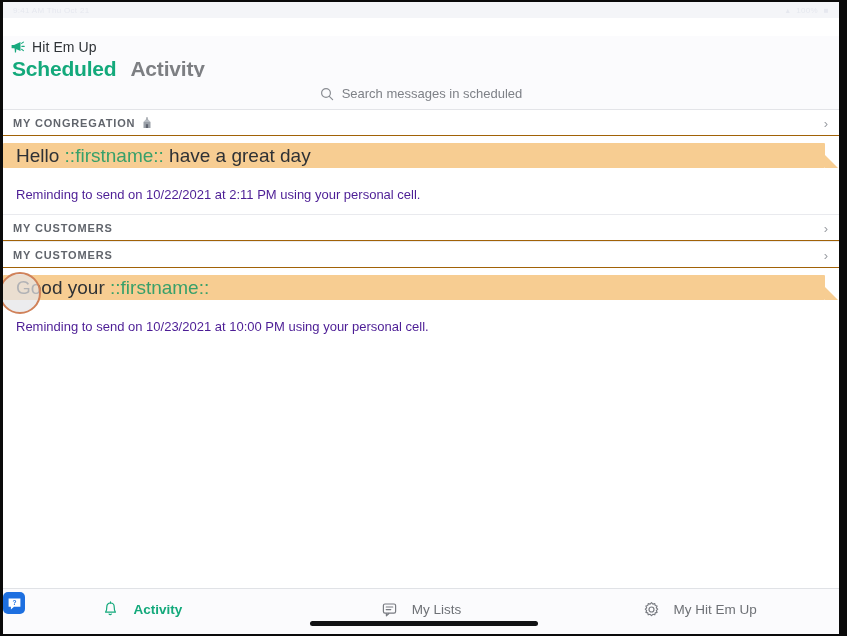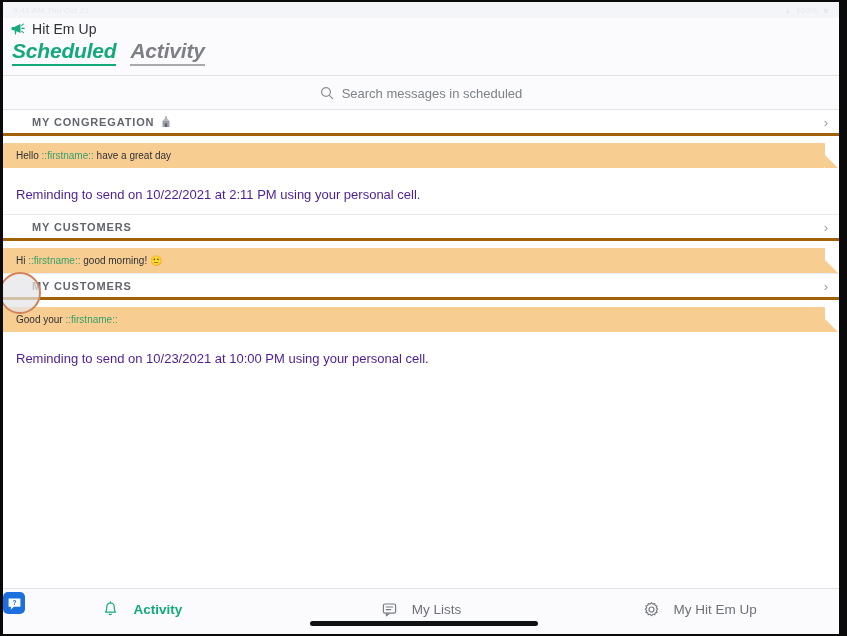--- a/index.html
+++ b/index.html
@@ -36,71 +36,70 @@
     padding: 0 10px;
   }
   .status-left, .status-right {
     display: flex; align-items: center; gap: 6px;
     font-size: 9px; color: #e8eaf0; letter-spacing: .3px;
   }
   .status-glyph { font-size: 8px; color: #e6e8ef; }
 
   
   #app-header {
-    position: absolute; left: 3px; top: 18px;
+    position: absolute; left: 3px; top: 36px;
     width: 836px; height: 58px;
     background: #fbfbfd;
     border-bottom: 1px solid #dfe1e6;
   }
   #brand-row {
     display: flex; align-items: center; gap: 5px;
     padding: 3px 0 0 8px;
   }
   #megaphone-icon { display:block; width:16px; height:14px; }
   #brand-name {
     font-size: 14px; color: #2f3337; letter-spacing: .1px;
   }
   #tabs-row {
     display: flex; align-items: flex-end; gap: 14px;
     padding: 2px 0 0 9px;
-    font-style: italic;
   }
   .tab-link {
     font-size: 21px; font-weight: bold; letter-spacing: -.2px;
     padding-bottom: 1px; cursor: pointer;
   }
   .tab-link.active { color: #13a97b; border-bottom: 2px solid #13a97b; }
   .tab-link.inactive { color: #7d7f83; border-bottom: 2px solid #a7a9ad; }
 
   
   #search-bar {
     position: absolute; left: 3px; top: 77px;
     width: 836px; height: 33px;
     background: #fbfbfd;
     border-bottom: 1px solid #e3e4e8;
     display: flex; align-items: center; justify-content: center;
   }
-  #search-inner { display: flex; align-items: flex-start; gap: 8px; }
+  #search-inner { display: flex; align-items: flex-end; gap: 8px; }
   #search-icon { display:block; width:14px; height:14px; }
   #search-placeholder { font-size: 13px; color: #7e8187; }
 
   
   #list-area {
     position: absolute; left: 3px; top: 110px;
     width: 836px; height: 478px;
     background: #ffffff;
     overflow: hidden;
   }
 
   .section-header {
     position: relative;
     height: 26px;
     display: flex; align-items: center;
-    padding: 0 0 0 29px;
-    border-bottom: 3px solid #a16207;
+    padding: 0 0 0 10px;
+    border-bottom: 1px solid #a16207;
     cursor: pointer;
   }
   .section-title {
     font-size: 11px; font-weight: bold; color: #61656c;
     letter-spacing: .85px;
   }
   .section-badge-icon { margin-left: 6px; display:block; width:12px; height:12px; }
   .section-chevron {
     position: absolute; right: 11px; top: 50%;
     transform: translateY(-50%);
@@ -120,21 +119,21 @@
   .bubble::after {
     content: "";
     position: absolute;
     right: -13px; bottom: 0;
     width: 0; height: 0;
     border-left: 13px solid #f7cd92;
     border-bottom: 0 solid transparent;
     border-top: 13px solid transparent;
   }
   .bubble-text {
-    font-size: 10px; color: #2e3135; white-space: nowrap;
+    font-size: 19px; color: #2e3135; white-space: nowrap;
   }
   .token { color: #38a06a; }
 
   .reminder {
     font-size: 13px; color: #4c1d95;
     padding: 19px 0 0 13px;
     height: 46px;
   }
   .section-divider { height: 1px; background: #e9eaee; }
 
@@ -252,25 +251,20 @@
         <span class="bubble-text"><span>Hello </span><span class="token">::firstname::</span><span> have a great day</span></span>
       </div>
     </div>
     <div class="reminder">Reminding to send on 10/22/2021 at 2:11 PM using your personal cell.</div>
     <div class="section-divider"></div>
 
     <div class="section-header">
       <span class="section-title">MY CUSTOMERS</span>
       <span class="section-chevron">›</span>
     </div>
-    <div class="bubble-wrap">
-      <div class="bubble">
-        <span class="bubble-text"><span>Hi </span><span class="token">::firstname::</span><span> good morning! 🙂</span></span>
-      </div>
-    </div>
     <div class="section-divider"></div>
 
     <div class="section-header">
       <span class="section-title">MY CUSTOMERS</span>
       <span class="section-chevron">›</span>
     </div>
     <div class="bubble-wrap">
       <div class="bubble">
         <span class="bubble-text"><span>Good your </span><span class="token">::firstname::</span><span></span></span>
       </div>

